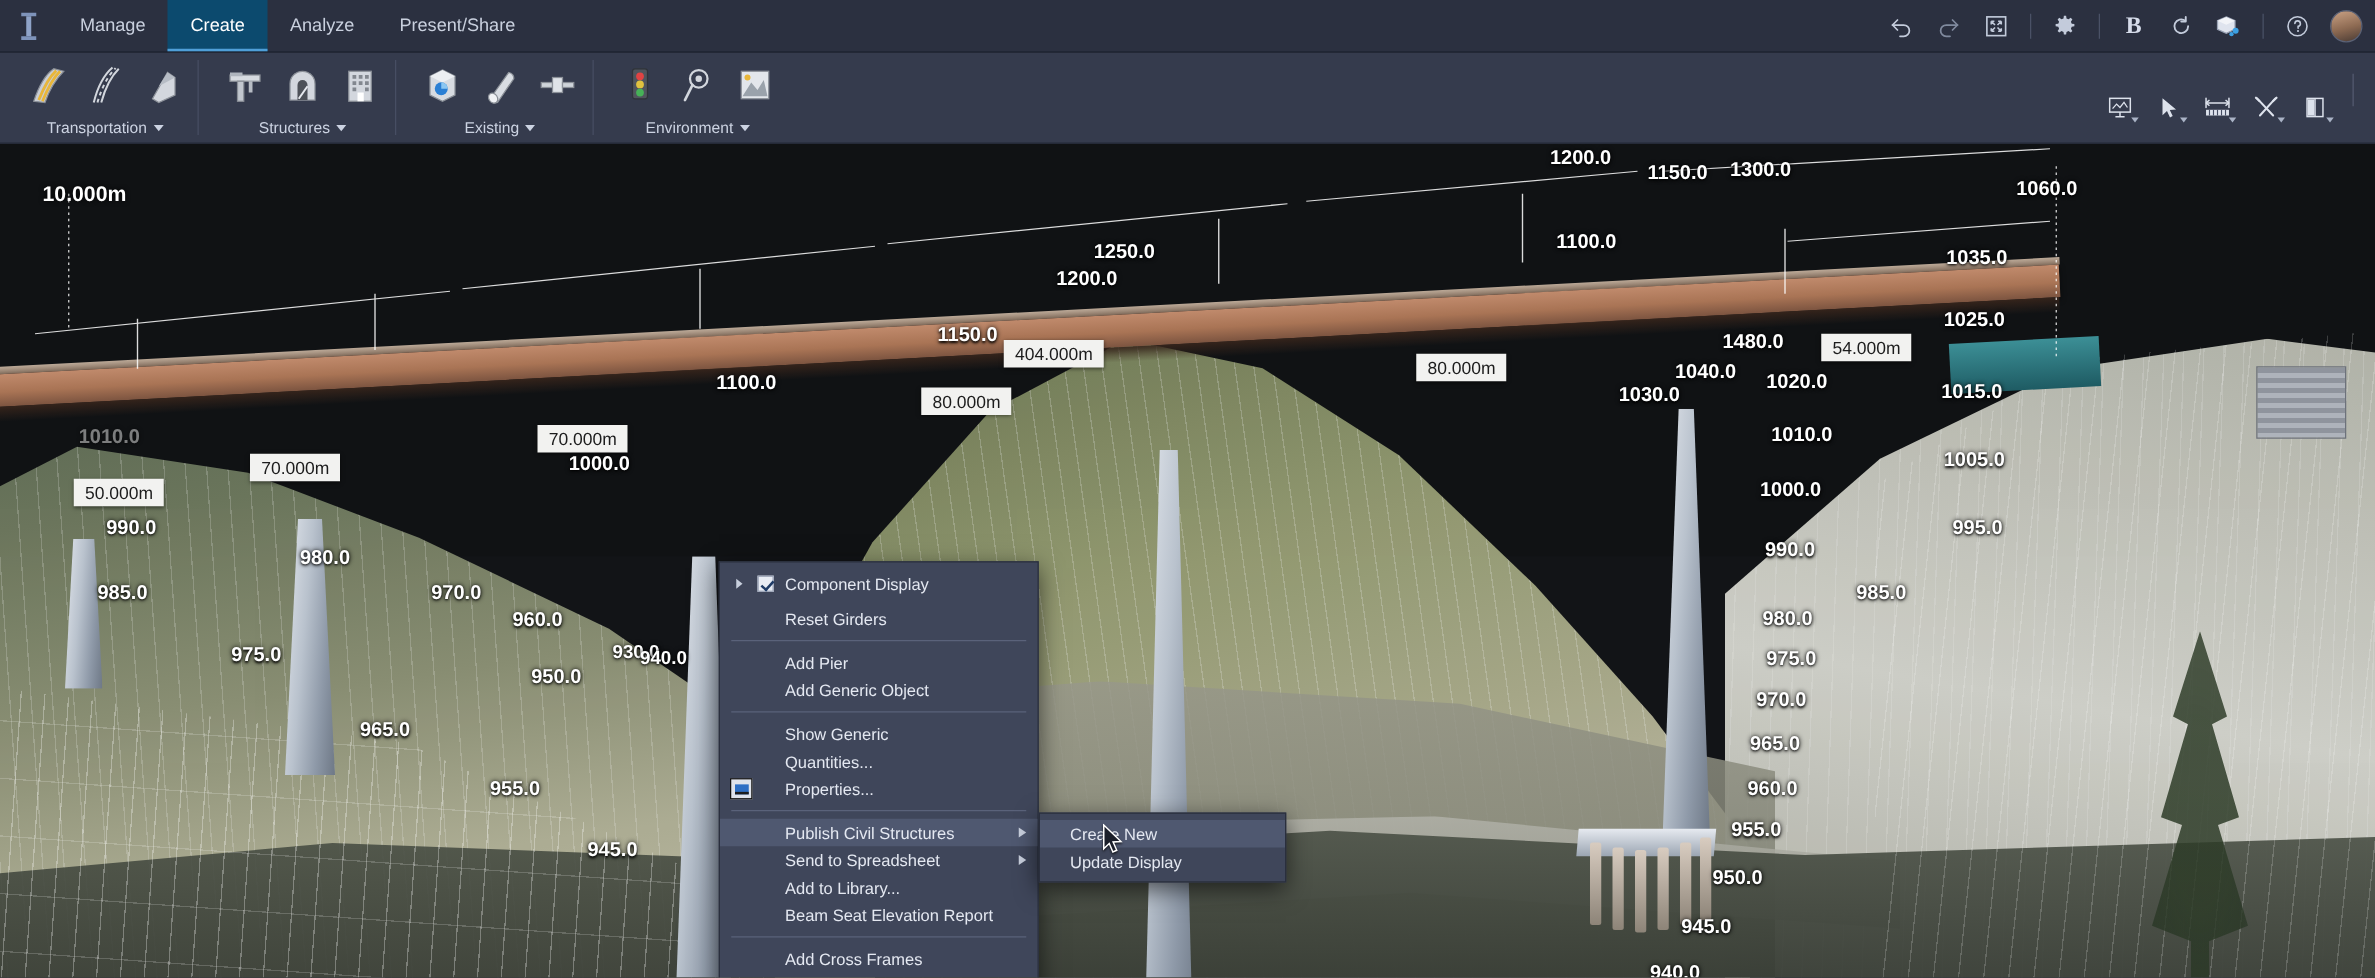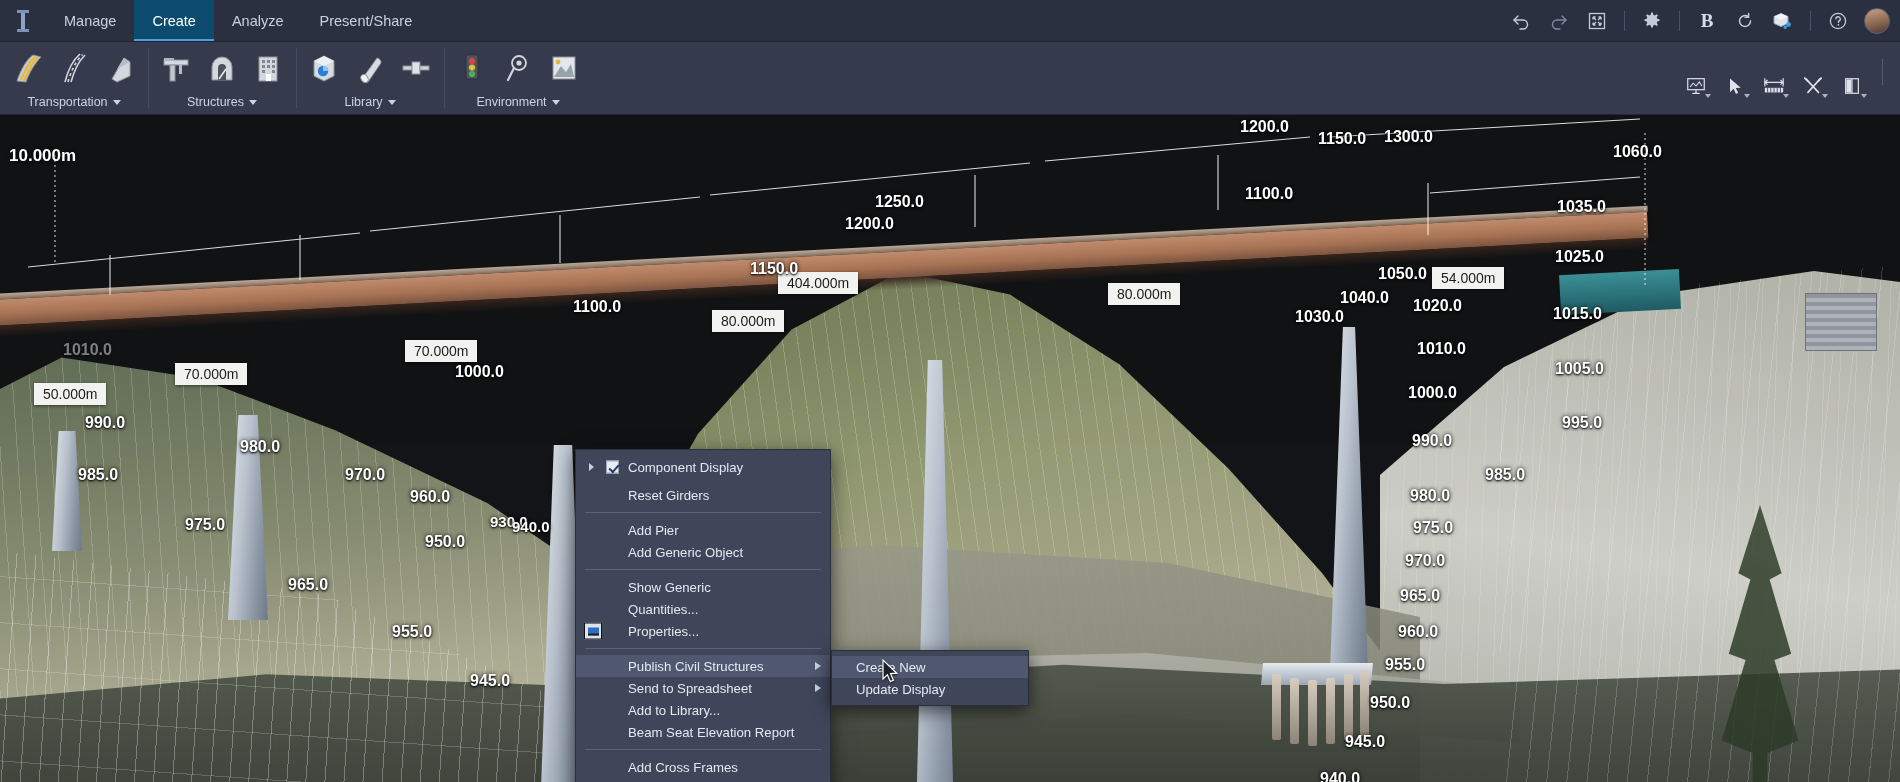--- a/index.html
+++ b/index.html
@@ -54,21 +54,21 @@
   
   .ribbon {
     position: absolute; left: 0; top: 42px; width: 1900px; height: 73px;
     background: #353b4d;
     z-index: 35;
     display: flex; align-items: stretch;
     border-bottom: 1px solid #232836;
   }
   .rgroup {
     display: flex; flex-direction: column; justify-content: space-between;
-    padding: 4px 6px 2px 6px; position: relative;
+    padding: 4px 6px 2px 16px; position: relative;
   }
   .rgroup + .rgroup::before {
     content: ''; position: absolute; left: 0; top: 6px; bottom: 6px; width: 1px; background: #474e63;
   }
   .ricons { display: flex; align-items: flex-start; gap: 2px; height: 44px; }
   .rbtn {
     width: 44px; height: 44px; display: flex; align-items: center; justify-content: center;
     cursor: pointer; border-radius: 2px;
   }
   .rlabel {
@@ -213,21 +213,21 @@
     opacity: .85;
   }
   .tank {
     position:absolute; left: 1805px; top: 178px; width: 72px; height: 58px;
     background: repeating-linear-gradient(0deg,#aeb3bb 0 4px,#8f949d 4px 8px);
     border: 1px solid #6d727b;
   }
   .dimlabel {
     position: absolute; background: #f2f2f0; color: #1d1d1d;
     font-size: 14px; padding: 3px 9px; white-space: nowrap;
-    box-shadow: 0 1px 3px rgba(0,0,0,.5); font-family: "Liberation Sans", sans-serif;
+    box-shadow: 0 1px 3px rgba(0,0,0,.5); font-family: "Liberation Sans", sans-serif; margin-left: 25px;
   }
   .elev {
     position: absolute; color: #ffffff; font-size: 16px; font-weight: bold;
     text-shadow: 0 0 4px rgba(0,0,0,.95), 0 1px 2px rgba(0,0,0,.9);
     white-space: nowrap; font-family: "Liberation Sans", sans-serif;
   }
   .elev.sm { font-size: 15px; }
   .elev.dim { opacity: .45; }
 
   
@@ -464,21 +464,21 @@
         </div>
         <div class="rbtn">
           <svg width="34" height="34" viewBox="0 0 34 34">
             <rect x="4" y="15" width="9" height="4" fill="#cfd4da" stroke="#8b9098"></rect>
             <rect x="13" y="11" width="8" height="12" fill="#dfe3e8" stroke="#8b9098"></rect>
             <rect x="21" y="15" width="9" height="4" fill="#cfd4da" stroke="#8b9098"></rect>
           </svg>
         </div>
       </div>
       <div class="rlabel">
-        <span>Library</span>
+        <span>Existing</span>
         <span class="caret"></span>
       </div>
     </div>
 
     <div class="rgroup">
       <div class="ricons">
         <div class="rbtn">
           <svg width="34" height="34" viewBox="0 0 34 34">
             <rect x="11" y="4" width="12" height="24" rx="2" fill="#50555d" stroke="#2f3339"></rect>
             <circle cx="17" cy="10" r="3.1" fill="#e04343"></circle>
@@ -627,21 +627,21 @@
       <div class="elev" style="left:1240px; top:3px">1200.0</div>
       <div class="elev" style="left:1318px; top:15px">1150.0</div>
       <div class="elev" style="left:1384px; top:13px">1300.0</div>
       <div class="elev" style="left:1613px; top:28px">1060.0</div>
       <div class="elev" style="left:1245px; top:70px">1100.0</div>
       <div class="elev" style="left:1557px; top:83px">1035.0</div>
       <div class="elev" style="left:750px;  top:145px">1150.0</div>
       <div class="elev" style="left:875px;  top:78px">1250.0</div>
       <div class="elev" style="left:845px;  top:100px">1200.0</div>
       <div class="elev" style="left:1555px; top:133px">1025.0</div>
-      <div class="elev" style="left:1378px; top:150px">1050.0</div>
+      <div class="elev" style="left:1378px; top:150px">1480.0</div>
       <div class="elev" style="left:1340px; top:174px">1040.0</div>
       <div class="elev" style="left:1413px; top:182px">1020.0</div>
       <div class="elev" style="left:1295px; top:193px">1030.0</div>
       <div class="elev" style="left:1553px; top:190px">1015.0</div>
       <div class="elev" style="left:1555px; top:245px">1005.0</div>
       <div class="elev" style="left:573px;  top:183px">1100.0</div>
       <div class="elev" style="left:1417px; top:225px">1010.0</div>
       <div class="elev" style="left:1408px; top:269px">1000.0</div>
       <div class="elev" style="left:1562px; top:299px">995.0</div>
       <div class="elev" style="left:1412px; top:317px">990.0</div>

